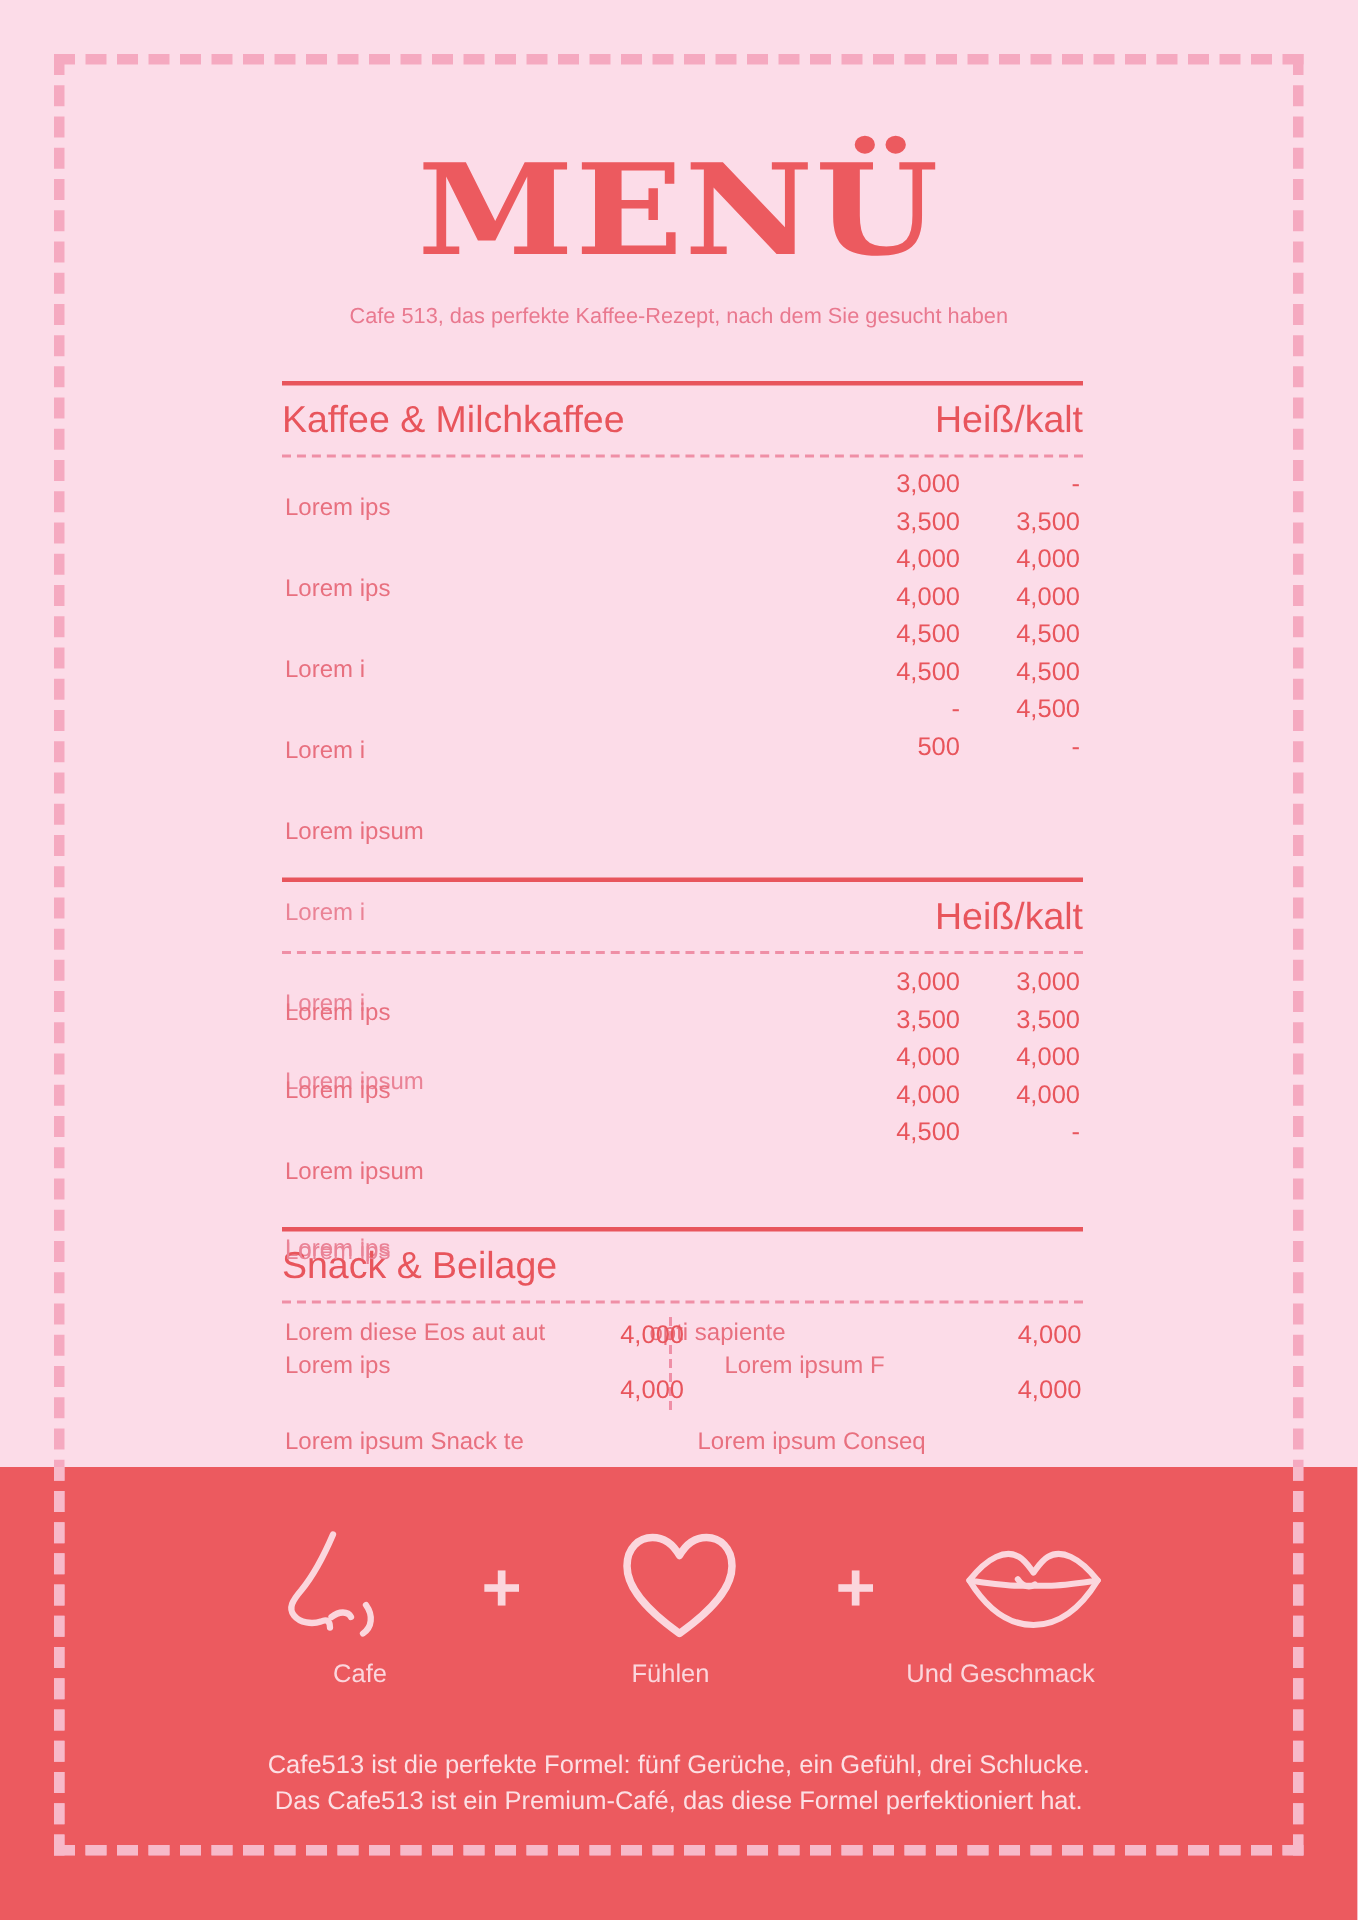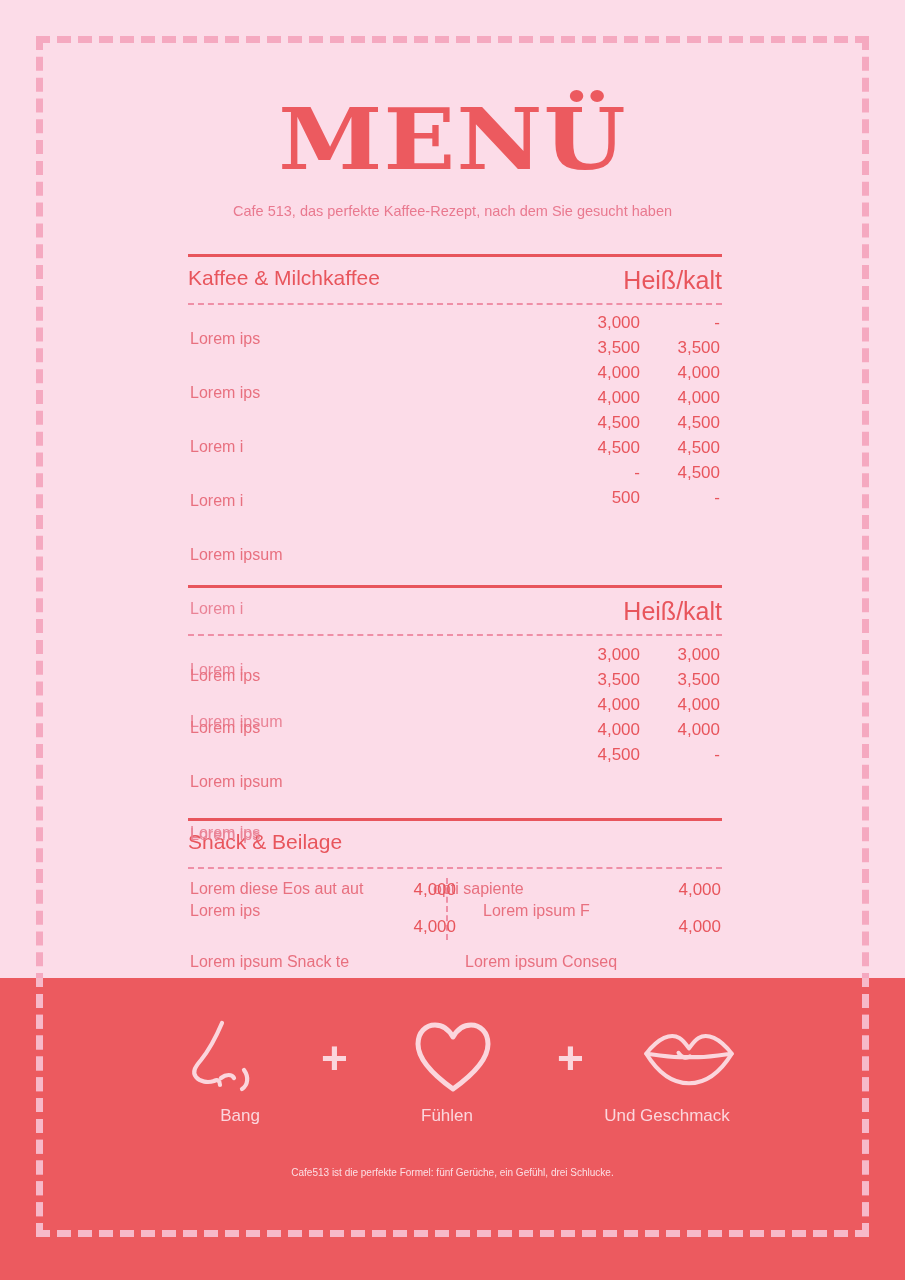--- a/index.html
+++ b/index.html
@@ -63,21 +63,21 @@
   .section{position:absolute;left:188px;width:534px;}
   .sec-rule{
     position:absolute;left:0;width:534px;height:3px;
     background:#e8555c;
   }
   .sec-head{
     position:absolute;left:0;width:534px;height:40px;
   }
   .sec-title{
     position:absolute;left:0;top:0;
-    font-size:21px;color:#e8555c;white-space:nowrap;
+    font-size:25px;color:#e8555c;white-space:nowrap;
   }
   .sec-unit{
     position:absolute;right:0;top:0;
     font-size:25px;color:#e8555c;white-space:nowrap;margin-left:41px;
   }
   .sec-dash{
     position:absolute;left:0;width:534px;height:0;
     border-top:2px dashed #ef8fa6;
   }
 
@@ -118,21 +118,21 @@
   }
   .icon-labels{
     position:absolute;left:0;top:1106px;width:905px;height:28px;
   }
   .icon-label{
     position:absolute;top:0;
     font-size:17px;color:#fbd6dd;text-align:center;white-space:nowrap;
   }
   .foot-text{
     position:absolute;left:0;width:905px;text-align:center;
-    font-size:10px;color:#fcdfe4;
+    font-size:17px;color:#fcdfe4;
   }
   .foot-l1{top:1167px;}
   .foot-l2{top:1191px;}
 </style>
 </head>
 <body>
 
 <div class="page">
 
   <div class="card-bg"></div>
@@ -255,20 +255,21 @@
       <svg width="110" height="70" viewBox="0 0 110 70" fill="none" stroke="#fbd6dd" stroke-width="4.6" stroke-linecap="round" stroke-linejoin="round">
         <path d="M6 30 C20 12 34 6 44 12 C49 15 52 20 55 24 C58 20 61 15 66 12 C76 6 90 12 104 30 C90 32 78 34 66 34 C60 34 58 34 55 34 C52 34 50 34 44 34 C32 34 20 32 6 30 Z"></path>
         <path d="M6 30 C22 56 40 64 55 64 C70 64 88 56 104 30"></path>
         <path d="M43 29 C47 35 52 36 56 33"></path>
       </svg>
     </div>
 
   </div>
 
   <div class="icon-labels">
-    <div class="icon-label" style="left:180px;width:120px;">Bang</div>
+    <div class="icon-label" style="left:180px;width:120px;">Cafe</div>
     <div class="icon-label" style="left:387px;width:120px;">Fühlen</div>
     <div class="icon-label" style="left:562px;width:210px;">Und Geschmack</div>
   </div>
 
   <div class="foot-text foot-l1">Cafe513 ist die perfekte Formel: fünf Gerüche, ein Gefühl, drei Schlucke.</div>
+  <div class="foot-text foot-l2">Das Cafe513 ist ein Premium-Café, das diese Formel perfektioniert hat.</div>
 
 </div>
 
 </body></html>

